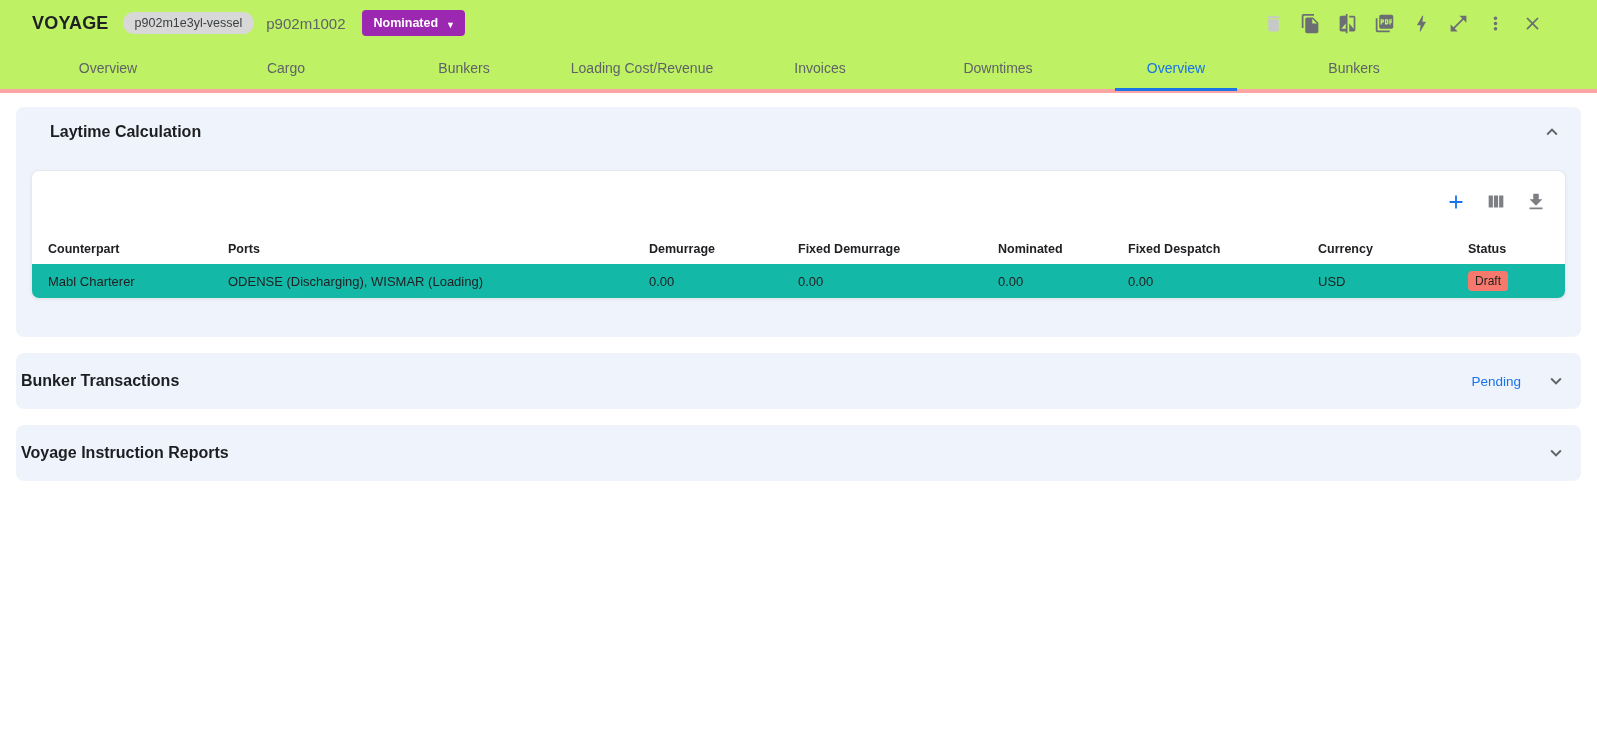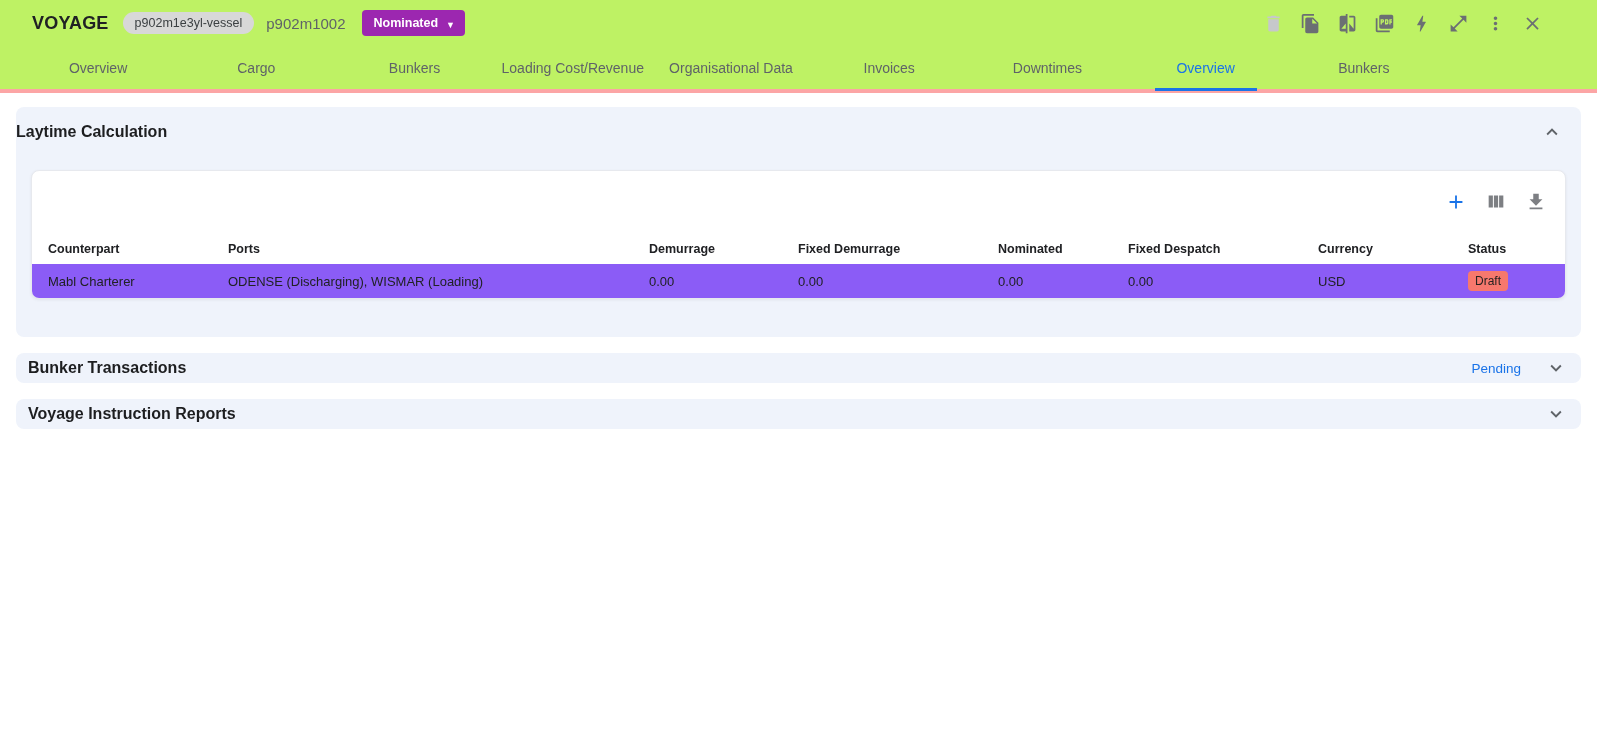--- a/index.html
+++ b/index.html
@@ -21,39 +21,39 @@
 
   
   .tabs { display:flex; width:1424px; height:43px;margin-left:19px; }
   .tab { flex:1; border:none; background:transparent; font-family:"Liberation Sans",sans-serif; font-size:14px; color:#5f6368; display:flex; align-items:center; justify-content:center; cursor:pointer; position:relative; }
   .tab.active { color:#1a73e8; }
   .tab.active::after { content:""; position:absolute; left:28px; right:28px; bottom:-2px; height:3px; background:#1a73e8; }
 
   
   .content { padding:14px 16px; background:#fff; }
   .panel { background:#eff3fb; border-radius:8px; }
-  .panel-header { height:50px; display:flex; align-items:center; justify-content:space-between; padding:0 18px 0 0; cursor:pointer; }
+  .panel-header { height:50px; display:flex; align-items:center; justify-content:space-between; padding:0 18px 0 34px; cursor:pointer; }
   .panel-title { font-size:16px; font-weight:700; color:#1d1e20; }
   .chev { color:#5f6368; display:flex; align-items:center; }
   .chev svg { width:22px; height:22px; }
 
   
   .panel-laytime { padding-bottom:38px; }
   .table-card { margin:13px 15px 0; background:#fff; border:1px solid #e7e9ee; border-radius:8px; overflow:hidden; box-shadow:0 1px 3px rgba(60,64,67,.08); }
   .table-toolbar { height:62px; display:flex; align-items:center; justify-content:flex-end; gap:6px; padding-right:12px; }
   .tool-btn { width:34px; height:34px; border:none; background:transparent; display:flex; align-items:center; justify-content:center; cursor:pointer; color:#7d7f83; }
   .tool-btn svg { width:22px; height:22px; }
   .tool-btn.add { color:#1a73e8; }
   .tgrid { display:grid; grid-template-columns:180px 421px 149px 200px 130px 190px 150px 1fr; align-items:center; padding-left:16px; }
   .thead { height:31px; font-size:12.5px; font-weight:700; color:#202124; }
-  .trow { height:34px; font-size:13px; color:#202124; background:#8b5cf6; cursor:pointer; }
+  .trow { height:34px; font-size:13px; color:#202124; background:#14b8a6; cursor:pointer; }
   .cell { padding-right:0; white-space:nowrap; overflow:hidden; }
   .badge-draft { display:inline-block; background:#f7786d; color:#272321; font-size:12px; border-radius:4px; padding:3px 7px; }
 
-  .panel-collapsed { height:30px; display:flex; align-items:center; justify-content:space-between; padding:0 14px 0 12px; margin-top:16px; cursor:pointer; }
+  .panel-collapsed { height:56px; display:flex; align-items:center; justify-content:space-between; padding:0 14px 0 5px; margin-top:16px; cursor:pointer; }
   .panel-right { display:flex; align-items:center; gap:24px; }
   .link-blue { font-size:13.5px; color:#1a73e8; background:none; border:none; cursor:pointer; font-family:"Liberation Sans",sans-serif; }
 </style>
 </head>
 <body>
 
 <div class="chrome">
   <div class="title-row">
     <span class="app-title">VOYAGE</span>
     <span class="vessel-chip">p902m1e3yl-vessel</span>
@@ -105,21 +105,20 @@
           </svg>
       </button>
     </div>
   </div>
 
   <div class="tabs">
     <button class="tab">Overview</button>
     <button class="tab">Cargo</button>
     <button class="tab">Bunkers</button>
     <button class="tab">Loading Cost/Revenue</button>
-    <button class="tab">Organisational Data</button>
     <button class="tab">Invoices</button>
     <button class="tab">Downtimes</button>
     <button class="tab active">Overview</button>
     <button class="tab">Bunkers</button>
   </div>
 </div>
 
 <div class="content">
 
   <section class="panel panel-laytime">

